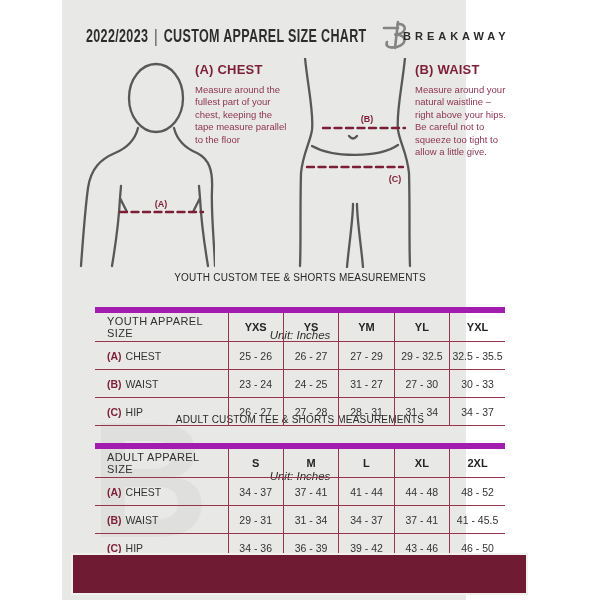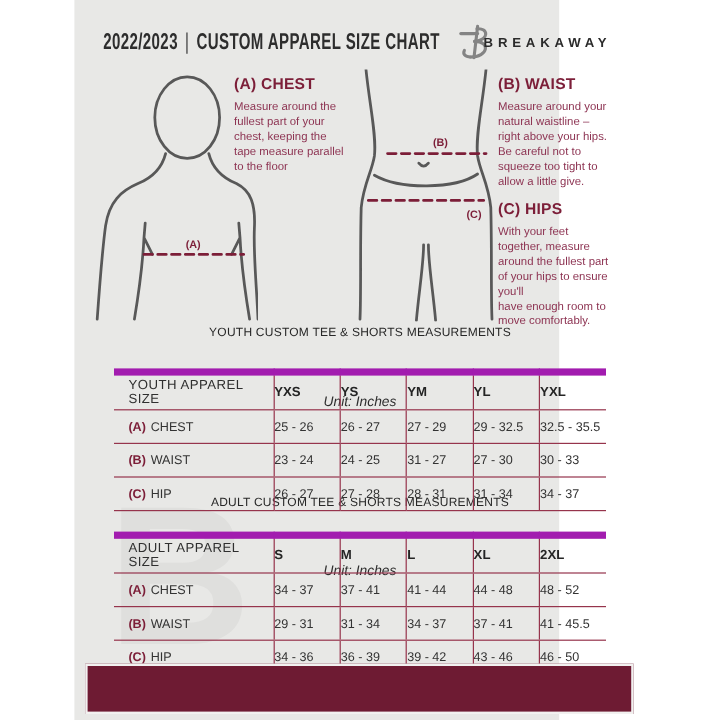--- a/index.html
+++ b/index.html
@@ -34,21 +34,21 @@
   
   .section-title{position:absolute;left:33px;width:410px;text-align:center;
     font-size:10px;font-weight:normal;color:#272727;letter-spacing:.2px;}
   .section-unit{position:absolute;left:33px;width:410px;text-align:center;
     font-size:11.5px;font-style:italic;color:#2e2e2e;margin-top:40px;}
 
   
   .size-table{position:absolute;left:33px;width:410px;border-collapse:collapse;table-layout:fixed;
     border-top:6px solid #a21caf;z-index:2;}
   .size-table col.c0{width:133px;}
-  .size-table th,.size-table td{border-bottom:1px solid #96344c;padding:0;text-align:left;
+  .size-table th,.size-table td{border-bottom:1px solid #96344c;padding:0;text-align:center;
     color:#333;background:transparent;}
   .size-table th{height:28px;font-size:11px;font-weight:bold;color:#242424;}
   .size-table td{height:27px;font-size:10.5px;}
   .size-table th.label-col{font-weight:400;font-size:11px;letter-spacing:.4px;color:#2f2f2f;}
   .size-table .label-col{text-align:left;padding-left:12px;}
   .size-table th:not(.label-col),.size-table td:not(.label-col){border-left:1px solid #96344c;}
   .pfx{font-weight:bold;color:#7c1e38;margin-right:4px;}
 
   .watermark{position:absolute;left:28px;top:398px;font-size:165px;line-height:1;
     font-weight:bold;color:#dfdfdd;z-index:0;}
@@ -109,30 +109,20 @@
   </div>
   <div class="instr" id="instr-waist">
     <h3>(B) WAIST</h3>
     <p>Measure around your
 natural waistline –
 right above your hips.
 Be careful not to
 squeeze too tight to
 allow a little give.</p>
   </div>
-  <div class="instr" id="instr-hips">
-    <h3>(C) HIPS</h3>
-    <p>With your feet
-together, measure
-around the fullest part
-of your hips to ensure
-you'll
-have enough room to
-move comfortably.</p>
-  </div>
 
   <div class="watermark">B</div>
 
   <div class="section-title" style="top:272px;">YOUTH CUSTOM TEE &amp; SHORTS MEASUREMENTS</div>
   <div class="section-unit" style="top:289px;">Unit: Inches</div>
 
   <table class="size-table" style="top:307px;">
     <colgroup>
         <col class="c0">
         <col>

